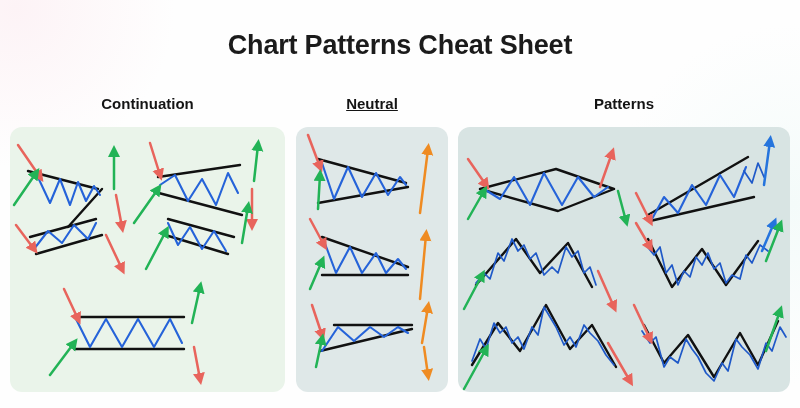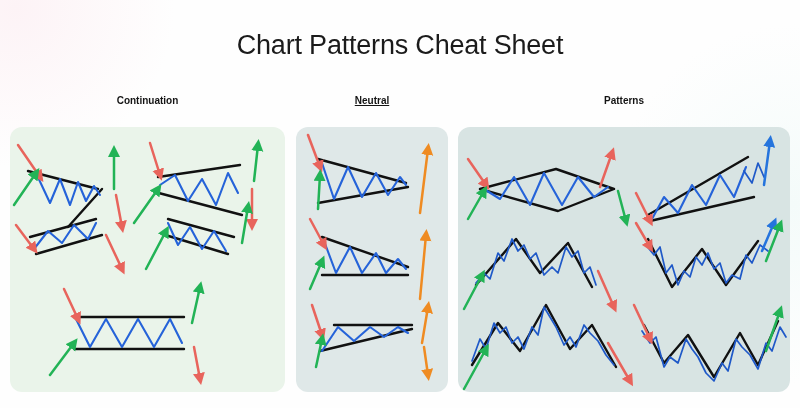--- a/index.html
+++ b/index.html
@@ -12,26 +12,26 @@
   .bg-tint{
     position:absolute;inset:0;
     background:
       radial-gradient(circle at 2% 2%, #fdf3f6 0%, rgba(253,243,246,0) 18%),
       radial-gradient(circle at 99% 50%, #f4fbfa 0%, rgba(244,251,250,0) 22%),
       #fefefe;
   }
   #title{
     position:absolute;left:0;right:0;top:30px;
     text-align:center;
-    font-size:27px;font-weight:normal;color:#1b1b1b;
+    font-size:27px;font-weight:bold;color:#1b1b1b;
     letter-spacing:-0.2px;
   }
   .col-head{
     position:absolute;top:95px;
-    font-size:10px;font-weight:bold;color:#141414;
+    font-size:15px;font-weight:bold;color:#141414;
     text-align:center;
   }
   #head-continuation{left:10px;width:275px;}
   #head-neutral{left:296px;width:152px;text-decoration:underline;}
   #head-reversal{left:458px;width:332px;}
   .panel{
     position:absolute;top:127px;height:265px;
     border-radius:12px;
   }
   #panel-continuation{left:10px;width:275px;background:#eaf4ea;}

